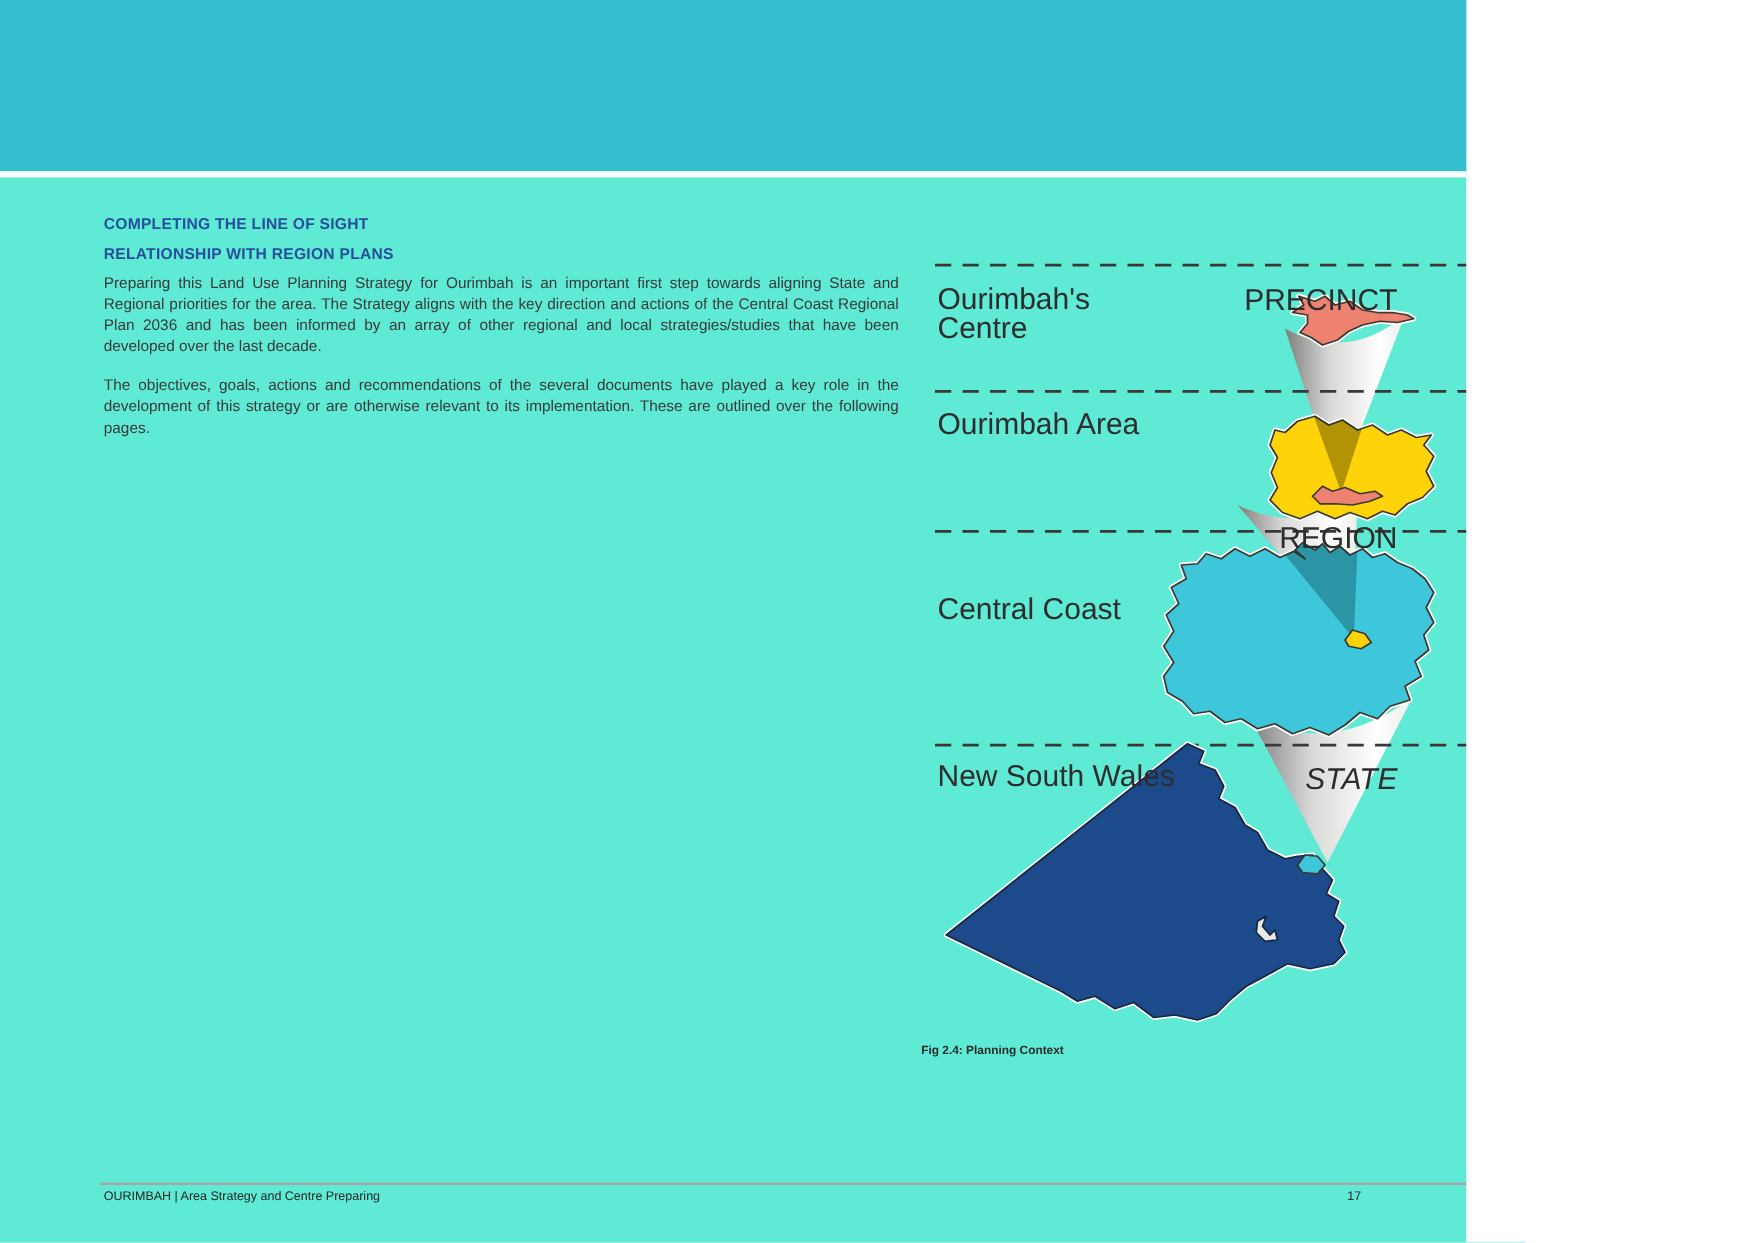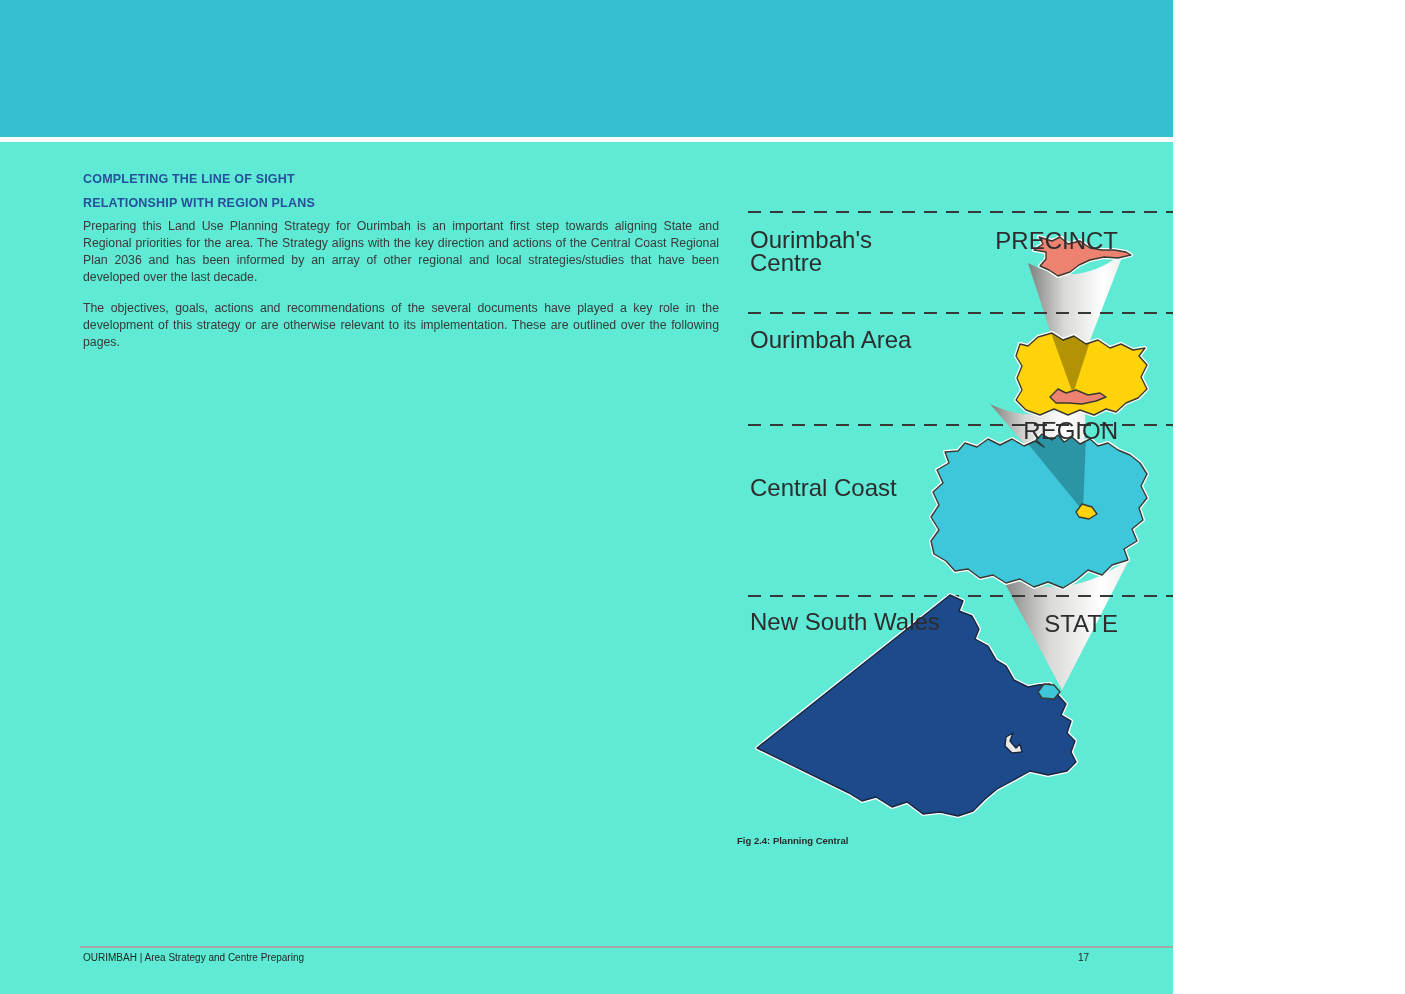--- a/index.html
+++ b/index.html
@@ -14,21 +14,21 @@
   .text-col h3.second{margin-top:10px;}
   .text-col p{margin:0 0 14px 0;font-size:12.3px;line-height:17px;color:#3a3a3a;text-align:justify;}
 
   
   .diagram-label{position:absolute;font-size:24px;line-height:23px;color:#2d2d2d;white-space:pre-line;}
   .area-label{left:750px;width:200px;text-align:left;}
   .scale-label{right:55px;width:230px;text-align:right;}
   .lv0a{top:228px;} .lv0s{top:229px;}
   .lv1a{top:328px;} .lv1s{top:328px;}
   .lv2a{top:456px;margin-top:20px;} .lv2s{top:419px;text-align:right;}
-  .lv3a{top:610px;} .lv3s{top:612px;}
+  .lv3a{top:610px;} .lv3s{top:612px;font-style:italic;}
 
   .diagram-caption{position:absolute;left:737px;top:835px;font-size:9.5px;font-weight:600;color:#2a2a2a;}
 
   svg.diagram{position:absolute;left:0;top:0;pointer-events:none;}
   .dash{stroke:#383838;stroke-width:2.2;stroke-dasharray:13 9;}
   .halo{fill:none;stroke:#ffffff;stroke-width:4;stroke-linejoin:round;}
   .mapline{stroke:#3a3a32;stroke-width:1.4;stroke-linejoin:round;}
   .nswline{stroke:#17273f;stroke-width:1.4;stroke-linejoin:round;}
 
   
@@ -104,18 +104,18 @@
 
   <div class="diagram-label area-label lv0a">Ourimbah's
 Centre</div>
   <div class="diagram-label scale-label lv0s">PRECINCT</div>
   <div class="diagram-label area-label lv1a">Ourimbah Area</div>
   <div class="diagram-label area-label lv2a">Central Coast</div>
   <div class="diagram-label scale-label lv2s">REGION</div>
   <div class="diagram-label area-label lv3a">New South Wales</div>
   <div class="diagram-label scale-label lv3s">STATE</div>
 
-  <div class="diagram-caption">Fig 2.4: Planning Central</div>
+  <div class="diagram-caption">Fig 2.4: Planning Context</div>
 
   <div class="footer-rule"></div>
   <div class="footer-left">OURIMBAH | Area Strategy and Centre Preparing</div>
   <div class="footer-page">17</div>
 </div>
 
 </body></html>

